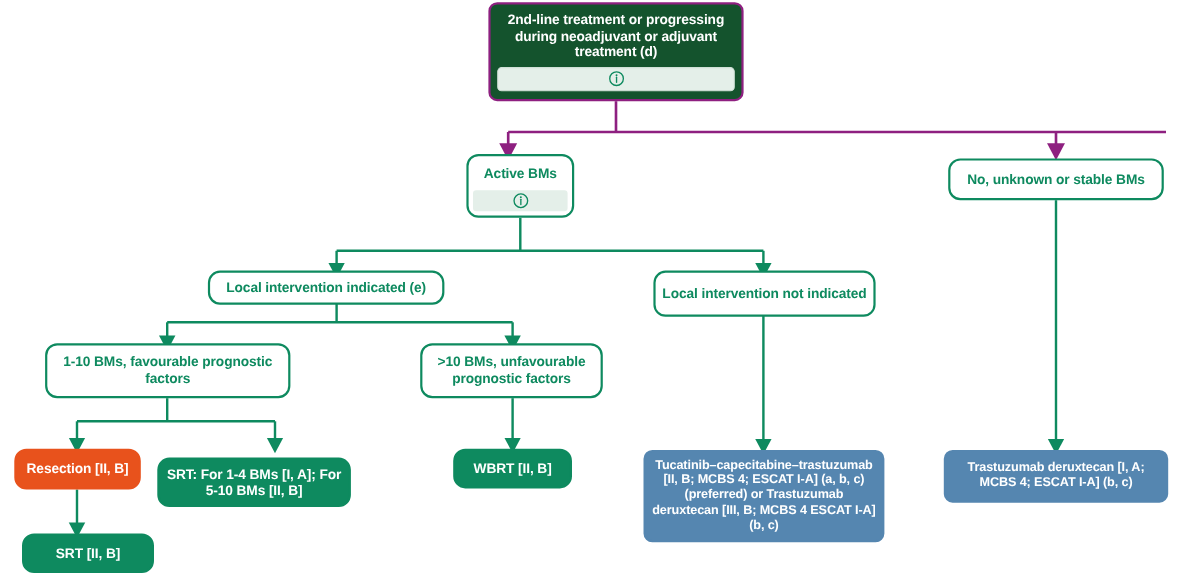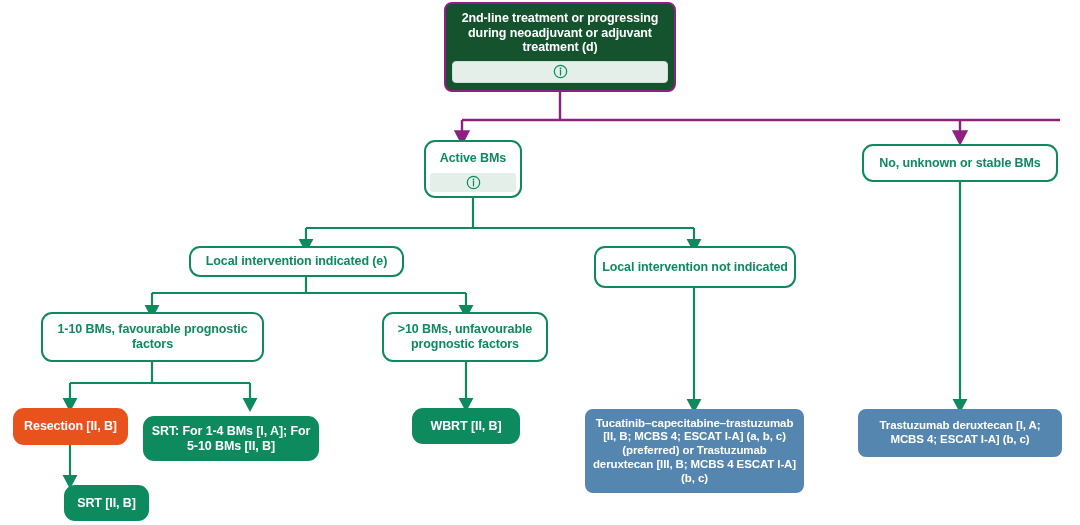--- a/index.html
+++ b/index.html
@@ -182,21 +182,21 @@
   </div>
 
   <div class="node n-orange" style="left:13px;top:408px;width:115px;height:37px;">
     <div class="label">Resection [II, B]</div>
   </div>
 
   <div class="node n-green" style="left:143px;top:416px;width:176px;height:45px;text-align:center;">
     <div class="label">SRT: For 1-4 BMs [I, A]; For 5-10 BMs [II, B]</div>
   </div>
 
-  <div class="node n-green" style="left:20px;top:485px;width:85px;height:36px;margin-left:44px;">
+  <div class="node n-green" style="left:20px;top:485px;width:120px;height:36px;">
     <div class="label">SRT [II, B]</div>
   </div>
 
   <div class="node n-green" style="left:412px;top:408px;width:108px;height:36px;">
     <div class="label">WBRT [II, B]</div>
   </div>
 
   <div class="node n-blue" style="left:585px;top:409px;width:219px;height:84px;">
     <div class="label">Tucatinib–capecitabine–trastuzumab [II, B; MCBS 4; ESCAT I-A] (a, b, c) (preferred) or Trastuzumab deruxtecan [III, B; MCBS 4 ESCAT I-A] (b, c)</div>
   </div>

